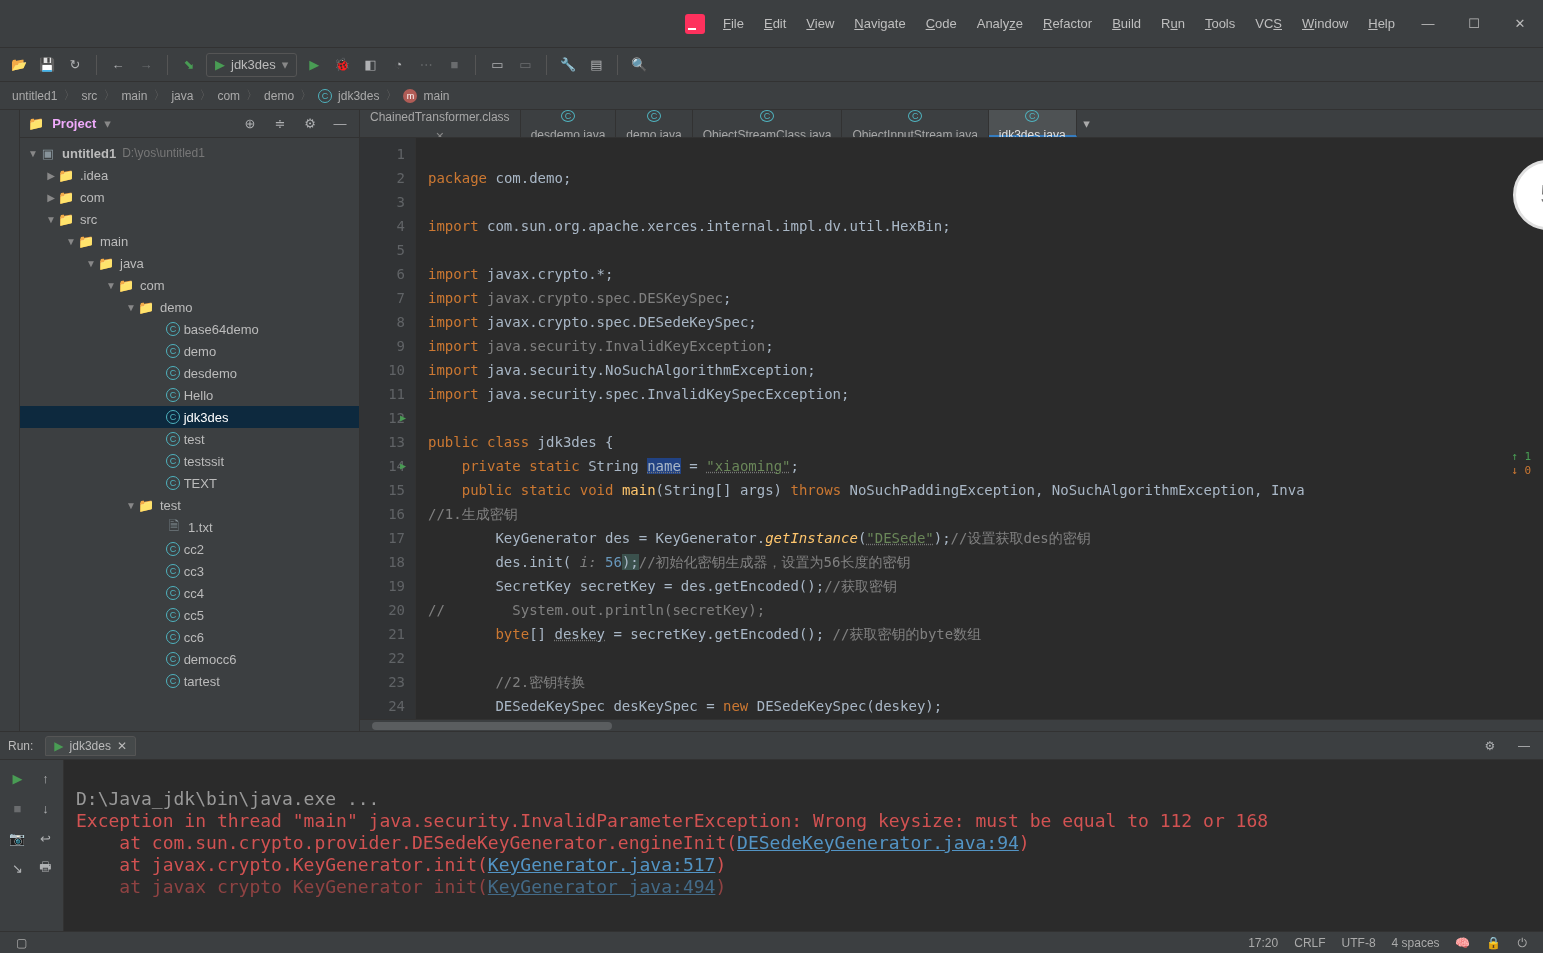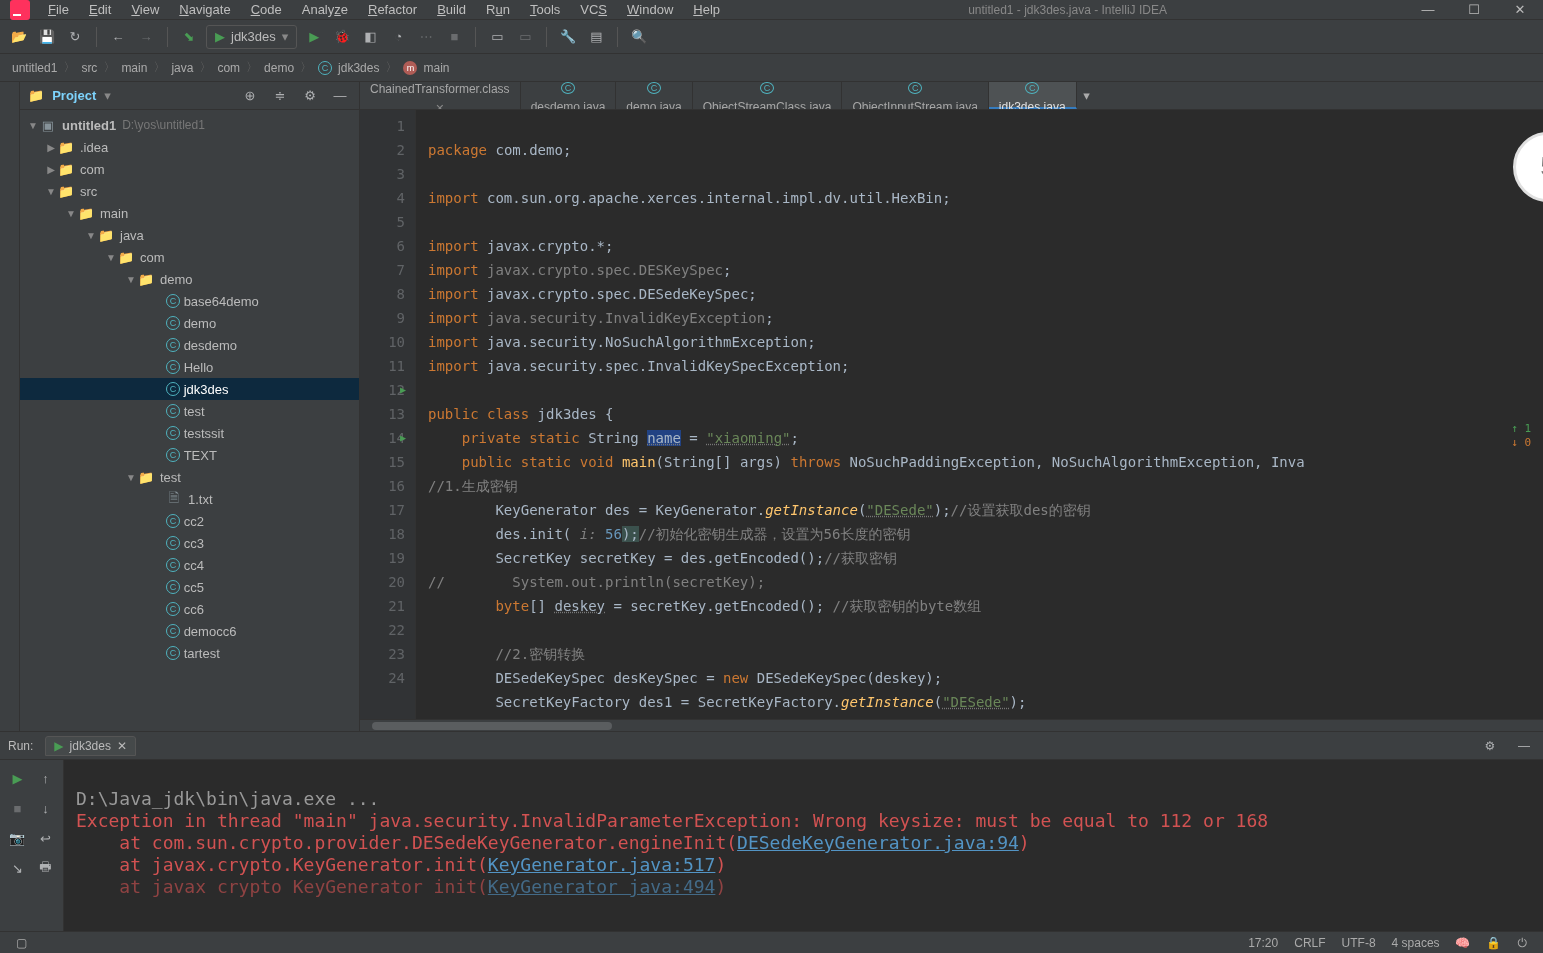--- a/index.html
+++ b/index.html
@@ -1,36 +1,36 @@
 <!DOCTYPE html>
 <html><head>
 <meta charset="utf-8">
 <style>
 * { box-sizing: border-box; margin: 0; padding: 0; }
 body { font-family: "Segoe UI", Arial, sans-serif; font-size: 13px; background: #2b2b2b; color: #bbbbbb; width: 1543px; height: 953px; overflow: hidden; display: flex; flex-direction: column; }
-.titlebar { height: 20px; background: #3c3f41; display: flex; align-items: center; border-bottom: 1px solid #323232; justify-content: flex-end; }
+.titlebar { height: 48px; background: #3c3f41; display: flex; align-items: center; border-bottom: 1px solid #323232; justify-content: flex-end; }
 .titlebar .logo { width: 20px; height: 20px; margin: 0 8px 0 10px; }
 .menubar { display: flex; gap: 0; }
 .menubar .mi { padding: 4px 10px; color: #bfbfbf; cursor: pointer; }
 .menubar .mi u { text-decoration: underline; }
 .title-center { flex: 1; text-align: center; color: #888; font-size: 12px; }
 .winctrls { display: flex; }
 .winctrls .wc { width: 46px; height: 32px; display: flex; align-items: center; justify-content: center; color: #bbb; cursor: pointer; }
 .toolbar { height: 34px; background: #3c3f41; display: flex; align-items: center; gap: 6px; padding: 0 8px; border-bottom: 1px solid #323232; }
 .tb-btn { width: 22px; height: 22px; display: flex; align-items: center; justify-content: center; color: #afb1b3; cursor: pointer; }
 .sep { width: 1px; height: 20px; background: #555; margin: 0 4px; }
 .run-combo { height: 24px; background: #3c3f41; border: 1px solid #555; border-radius: 3px; display: flex; align-items: center; padding: 0 8px; gap: 6px; cursor: pointer; }
 .breadcrumbs { height: 28px; background: #3c3f41; display: flex; align-items: center; padding: 0 12px; gap: 6px; font-size: 12px; color: #aaa; border-bottom: 1px solid #323232; }
 .breadcrumbs .chev { color: #666; }
 .bc-item { cursor: pointer; }
 .content { flex: 1; display: flex; min-height: 0; }
 .sidebar-tab { width: 20px; background: #3c3f41; border-right: 1px solid #323232; }
 .project-panel { width: 340px; background: #3c3f41; display: flex; flex-direction: column; border-right: 1px solid #323232; }
 .pp-header { height: 28px; display: flex; align-items: center; padding: 0 8px; gap: 8px; border-bottom: 1px solid #323232; }
-.pp-title { font-weight: bold; color: #7dd3fc; }
+.pp-title { font-weight: bold; color: #f0abfc; }
 .pp-actions { margin-left: auto; display: flex; gap: 8px; }
 .tree { flex: 1; overflow: auto; padding: 4px 0; font-size: 13px; }
 .tree-node { display: flex; align-items: center; height: 22px; padding-left: 6px; cursor: pointer; }
 .tree-node .arrow { width: 14px; color: #888; font-size: 10px; text-align: center; }
 .tree-node .icon { width: 16px; height: 16px; margin-right: 6px; display: flex; align-items: center; justify-content: center; }
 .tree-node.selected { background: #0d293e; color: #fff; }
 .folder-icon { color: #87939a; }
 .folder-icon.src { color: #3c88c3; }
 .class-icon { width: 14px; height: 14px; border-radius: 50%; border: 1.5px solid #4fb3bf; display: flex; align-items: center; justify-content: center; font-size: 9px; color: #4fb3bf; }
 .file-icon { color: #87939a; }
@@ -96,21 +96,20 @@
     <div class="mi"><u>C</u>ode</div>
     <div class="mi">Analy<u>z</u>e</div>
     <div class="mi"><u>R</u>efactor</div>
     <div class="mi"><u>B</u>uild</div>
     <div class="mi">R<u>u</u>n</div>
     <div class="mi"><u>T</u>ools</div>
     <div class="mi">VC<u>S</u></div>
     <div class="mi"><u>W</u>indow</div>
     <div class="mi"><u>H</u>elp</div>
   </div>
-  <div class="title-center">untitled1 - jdk3des.java - IntelliJ IDEA</div>
   <div class="winctrls">
     <div class="wc">―</div>
     <div class="wc">☐</div>
     <div class="wc">✕</div>
   </div>
 </div>
 
 <div class="toolbar">
   <div class="tb-btn">📂</div>
   <div class="tb-btn">💾</div>

